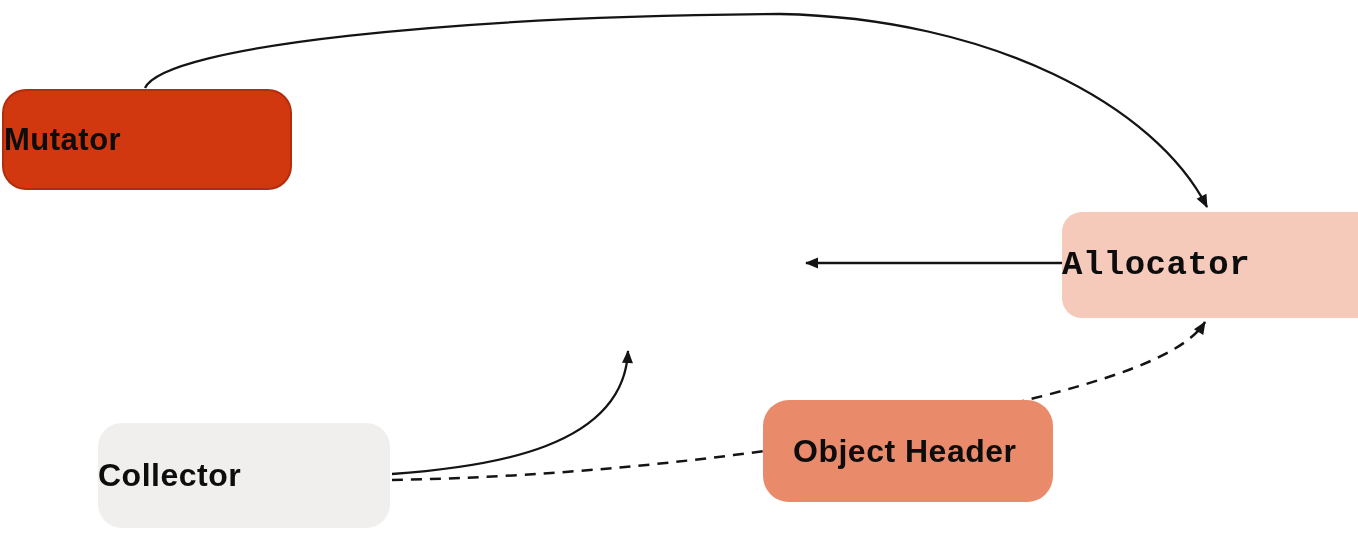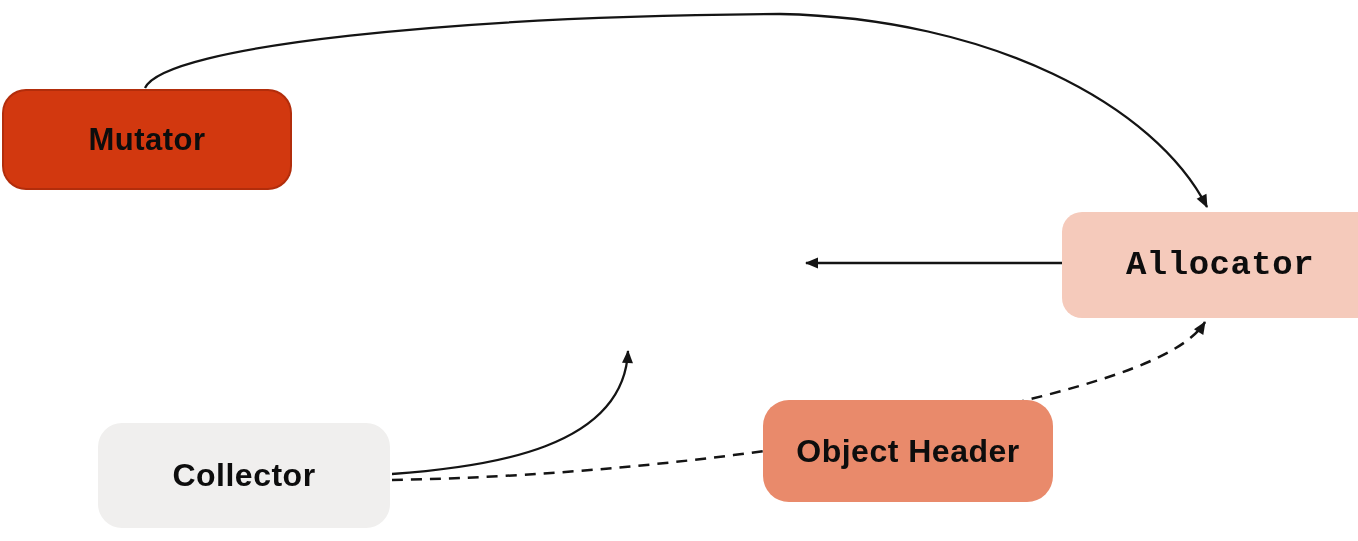--- a/index.html
+++ b/index.html
@@ -20,21 +20,20 @@
     left: 0; top: 0;
     width: 1358px;
     height: 541px;
     z-index: 1;
   }
   .node {
     position: absolute;
     z-index: 2;
     display: flex;
     align-items: center;
-    justify-content: center;
     font-weight: 700;
     color: #0d0d0d;
     letter-spacing: 0.5px;
     box-sizing: border-box;
     white-space: nowrap;
   }
   .node-mutator {
     left: 2px; top: 89px;
     width: 290px; height: 101px;
     border-radius: 24px;
@@ -103,17 +102,17 @@
 
 
   <div class="node node-allocator" style="background-color: rgb(245, 202, 187); color: rgb(13, 13, 13);">
     <span>Allocator</span>
   </div>
 
   <div class="node node-collector" style="background-color: rgb(240, 239, 238); color: rgb(13, 13, 13);">
     <span>Collector</span>
   </div>
 
-  <div class="node node-object-header" style="background-color: rgb(233, 138, 107); color: rgb(13, 13, 13);">
+  <div class="node node-object-header" style="background-color: rgb(233, 138, 107); color: rgb(13, 13, 13); padding-left: 30px;">
     <span>Object Header</span>
   </div>
 
 </div>
 
 </body></html>

